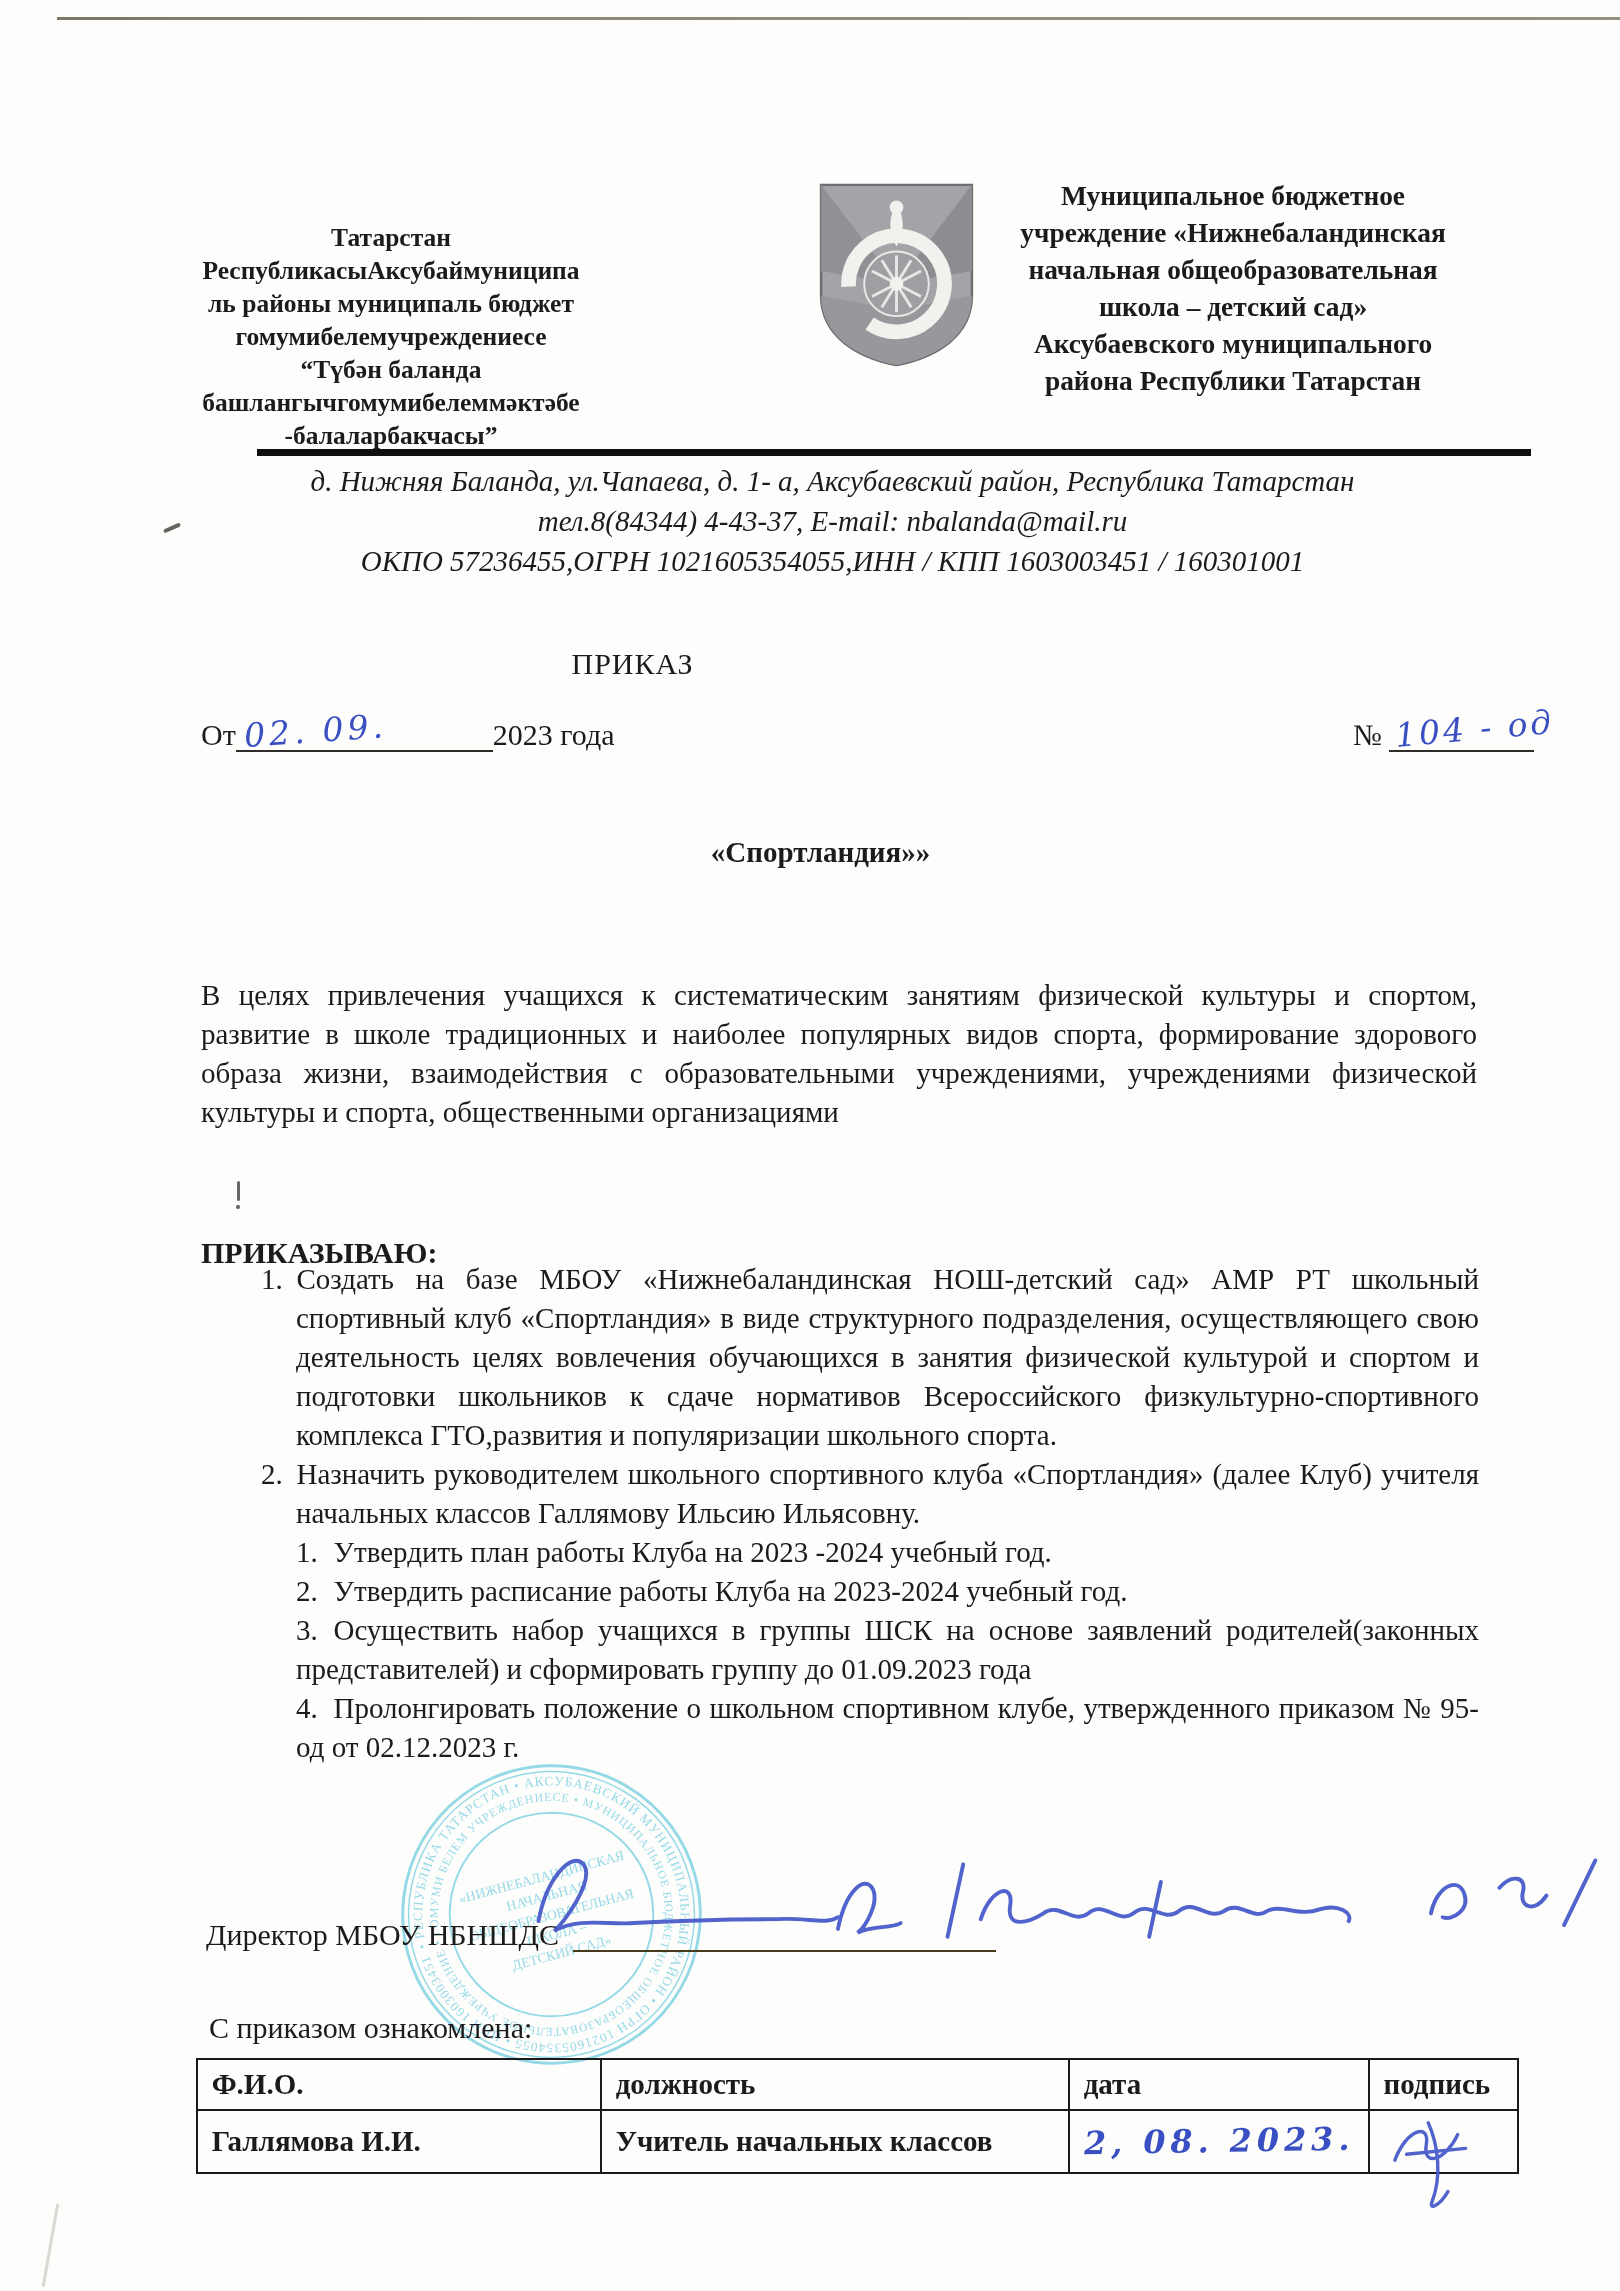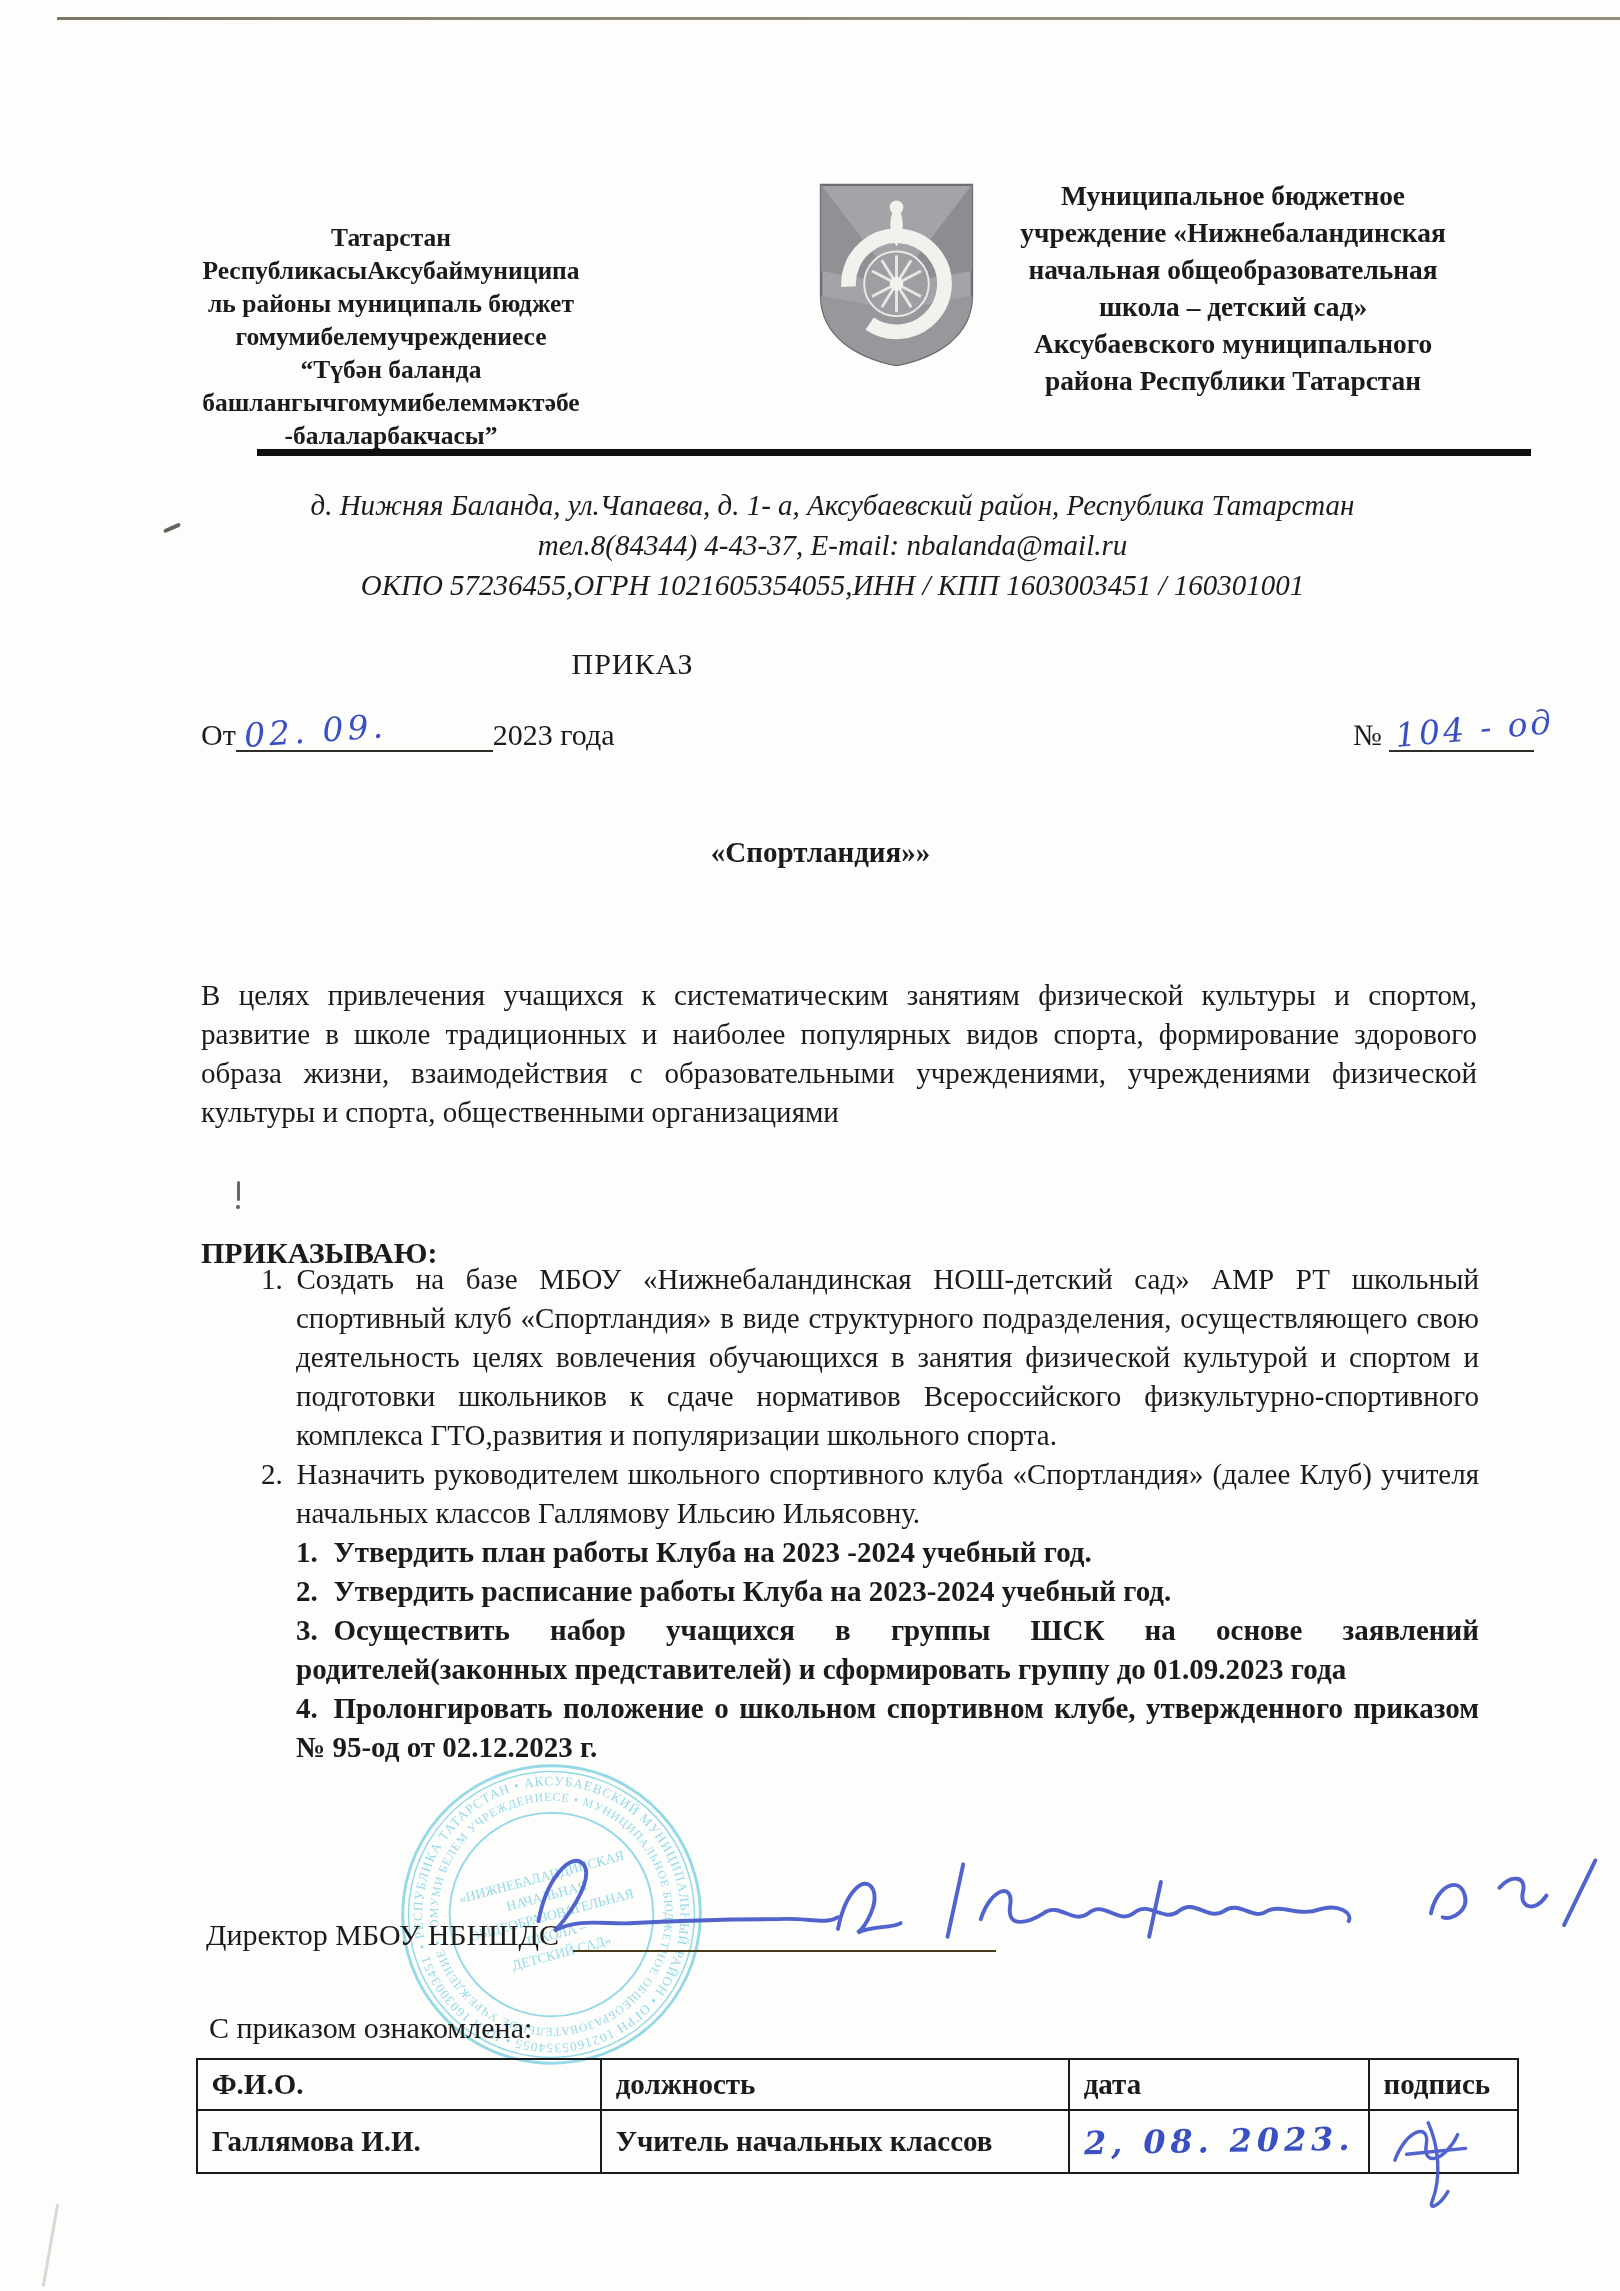--- a/index.html
+++ b/index.html
@@ -18,42 +18,42 @@
   .blot-b:after{content:""; position:absolute; left:-1px; top:23.5px; width:3.9px; height:4.9px; background:#35353a; border-radius:50%;}
   .smudge{position:absolute; left:49px; top:2203px; width:2.9px; height:84px; background:#b9b9b4;
     transform:rotate(10deg); opacity:.55;}
   
   .org{position:absolute; font-weight:bold; text-align:center;}
   .org.left{top:221px; left:194px; width:394px; font-size:25.5px; line-height:33px;}
   .org.right{top:178px; left:983px; width:500px; font-size:27.4px; line-height:37px;}
   .emblem{position:absolute; left:812px; top:178px; width:169px; height:192px;}
   .rule{position:absolute; top:449px; left:257px; width:1274px; height:6.9px; background:#101010;}
   .contacts{position:absolute; top:461px; left:176px; width:1313px; text-align:center;
-    font-style:italic; font-size:29px; line-height:40px;margin-top:24px;}
+    font-style:italic; font-size:29px; line-height:40px;}
   
   .doc-type{position:absolute; top:647px; left:201px; width:863px; text-align:center;
     font-size:30px; letter-spacing:1px;}
   .date-left{position:absolute; top:711px; left:201px; font-size:30px; white-space:nowrap;}
   .num-right{position:absolute; top:711px; left:1353px; font-size:30px; white-space:nowrap;}
   .uline{display:inline-block; position:relative; width:257px; height:39px;
     border-bottom:2.9px solid #2e2c28; vertical-align:bottom;}
   .uline-num{width:145px;}
   .hand{font-family:"DejaVu Serif",serif; font-style:italic; color:#3a50c2; white-space:nowrap;}
   .hw-date{position:absolute; left:7.8px; bottom:0px; font-size:33px; letter-spacing:3.9px; transform:rotate(-4deg);}
   .hw-num{position:absolute; left:5.9px; bottom:2px; font-size:33px; letter-spacing:2.9px; transform:rotate(-5deg);}
   .subject{position:absolute; top:826px; left:225px; width:1191px; text-align:center;
     font-weight:bold; font-size:29px; line-height:52px;}
   
   .preamble{position:absolute; top:976px; left:201px; width:1276px;
     font-size:29px; line-height:39px; text-align:justify;}
   .resolve{position:absolute; top:1216px; left:201px; font-weight:bold; font-size:30px;margin-top:20px;}
   .list{position:absolute; top:1260px; left:201px; width:1278px; font-size:29px; line-height:39px;}
   .item{text-align:justify; padding-left:95px; text-indent:-35px;}
   .item .num{margin-right:13.7px;}
-  .subitem{text-align:justify; padding-left:95px;font-weight:bold;}
+  .subitem{text-align:justify; padding-left:95px;}
   .subitem .num{margin-right:15.7px;}
   
   .stamp{position:absolute; left:390px; top:1753px; width:323px; height:323px; opacity:.62;}
   .dir-row{position:absolute; top:1911px; left:206px; font-size:30px; white-space:nowrap;}
   .dir-uline{display:inline-block; width:423px; height:39px; border-bottom:2.9px solid #473a18;
     vertical-align:bottom; margin-left:13.7px;}
   .dir-sign{position:absolute; left:510px; top:1835px; width:1108px; height:137px;}
   .ack{position:absolute; top:2011px; left:209px; font-size:30px;}
   
   .acktable{position:absolute; top:2058px; left:196px; border-collapse:collapse;

